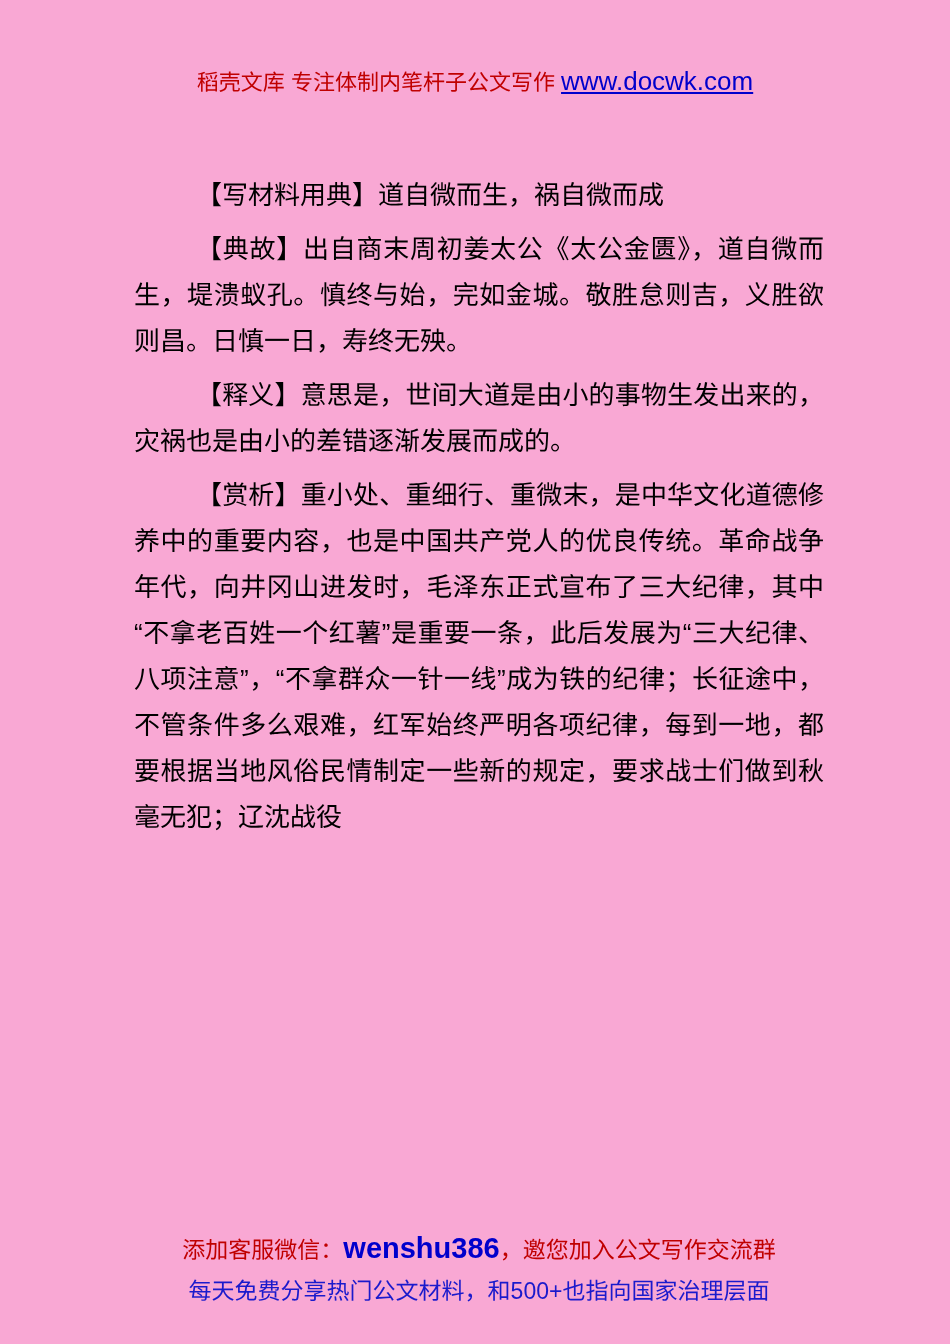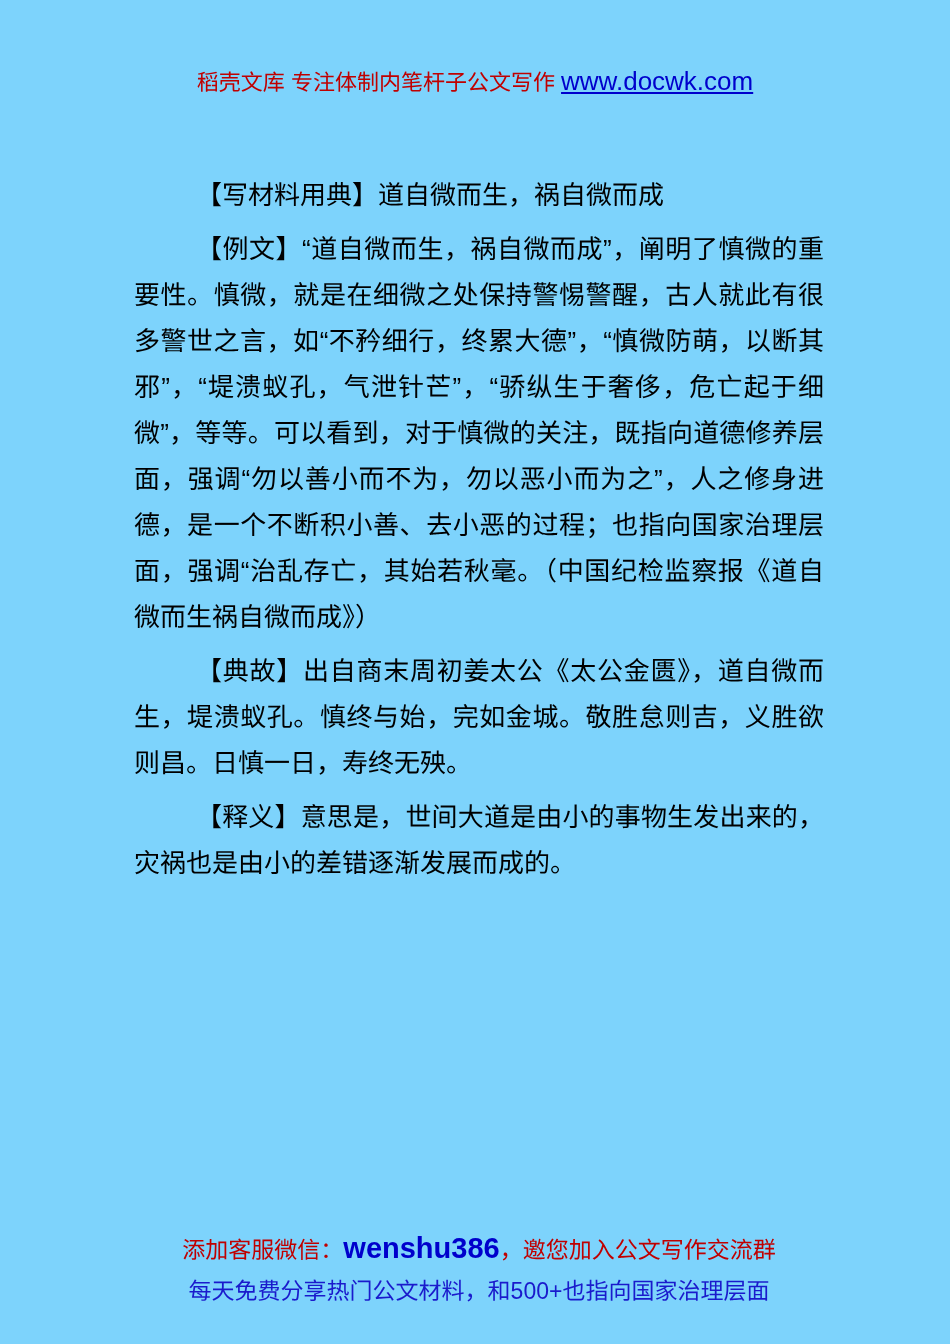--- a/index.html
+++ b/index.html
@@ -5,21 +5,21 @@
   html, body {
     margin: 0;
     padding: 0;
     background: #ffffff;
   }
   .page {
     position: relative;
     width: 950px;
     height: 1344px;
     margin: 0 auto;
-    background: #7dd3fc;
+    background: #f9a8d4;
     overflow: hidden;
     font-family: "Liberation Sans", "DejaVu Sans", sans-serif;
     color: #000000;
   }
   
   .header {
     padding-top: 64px;
     text-align: center;
     font-size: 22px;
     line-height: 34px;
@@ -79,23 +79,23 @@
 <div class="page">
 
   <div class="header">
     <span class="brand">稻壳文库 专注体制内笔杆子公文写作</span>
     <span> </span>
     <span class="site-link">www.docwk.com</span>
   </div>
 
   <div class="content">
     <p>【写材料用典】道自微而生，祸自微而成</p>
-    <p>【例文】“道自微而生，祸自微而成”，阐明了慎微的重要性。慎微，就是在细微之处保持警惕警醒，古人就此有很多警世之言，如“不矜细行，终累大德”，“慎微防萌，以断其邪”，“堤溃蚁孔，气泄针芒”，“骄纵生于奢侈，危亡起于细微”，等等。可以看到，对于慎微的关注，既指向道德修养层面，强调“勿以善小而不为，勿以恶小而为之”，人之修身进德，是一个不断积小善、去小恶的过程；也指向国家治理层面，强调“治乱存亡，其始若秋毫。（中国纪检监察报《道自微而生祸自微而成》）</p>
     <p>【典故】出自商末周初姜太公《太公金匮》，道自微而生，堤溃蚁孔。慎终与始，完如金城。敬胜怠则吉，义胜欲则昌。日慎一日，寿终无殃。</p>
     <p>【释义】意思是，世间大道是由小的事物生发出来的，灾祸也是由小的差错逐渐发展而成的。</p>
+    <p>【赏析】重小处、重细行、重微末，是中华文化道德修养中的重要内容，也是中国共产党人的优良传统。革命战争年代，向井冈山进发时，毛泽东正式宣布了三大纪律，其中“不拿老百姓一个红薯”是重要一条，此后发展为“三大纪律、八项注意”，“不拿群众一针一线”成为铁的纪律；长征途中，不管条件多么艰难，红军始终严明各项纪律，每到一地，都要根据当地风俗民情制定一些新的规定，要求战士们做到秋毫无犯；辽沈战役</p>
   </div>
 
   <div class="footer">
     <div class="line1">
       <span>添加客服微信：</span><span class="wechat-id">wenshu386</span><span>，邀您加入公文写作交流群</span>
     </div>
     <div class="line2">每天免费分享热门公文材料，和500+也指向国家治理层面</div>
   </div>
 
 </div>

